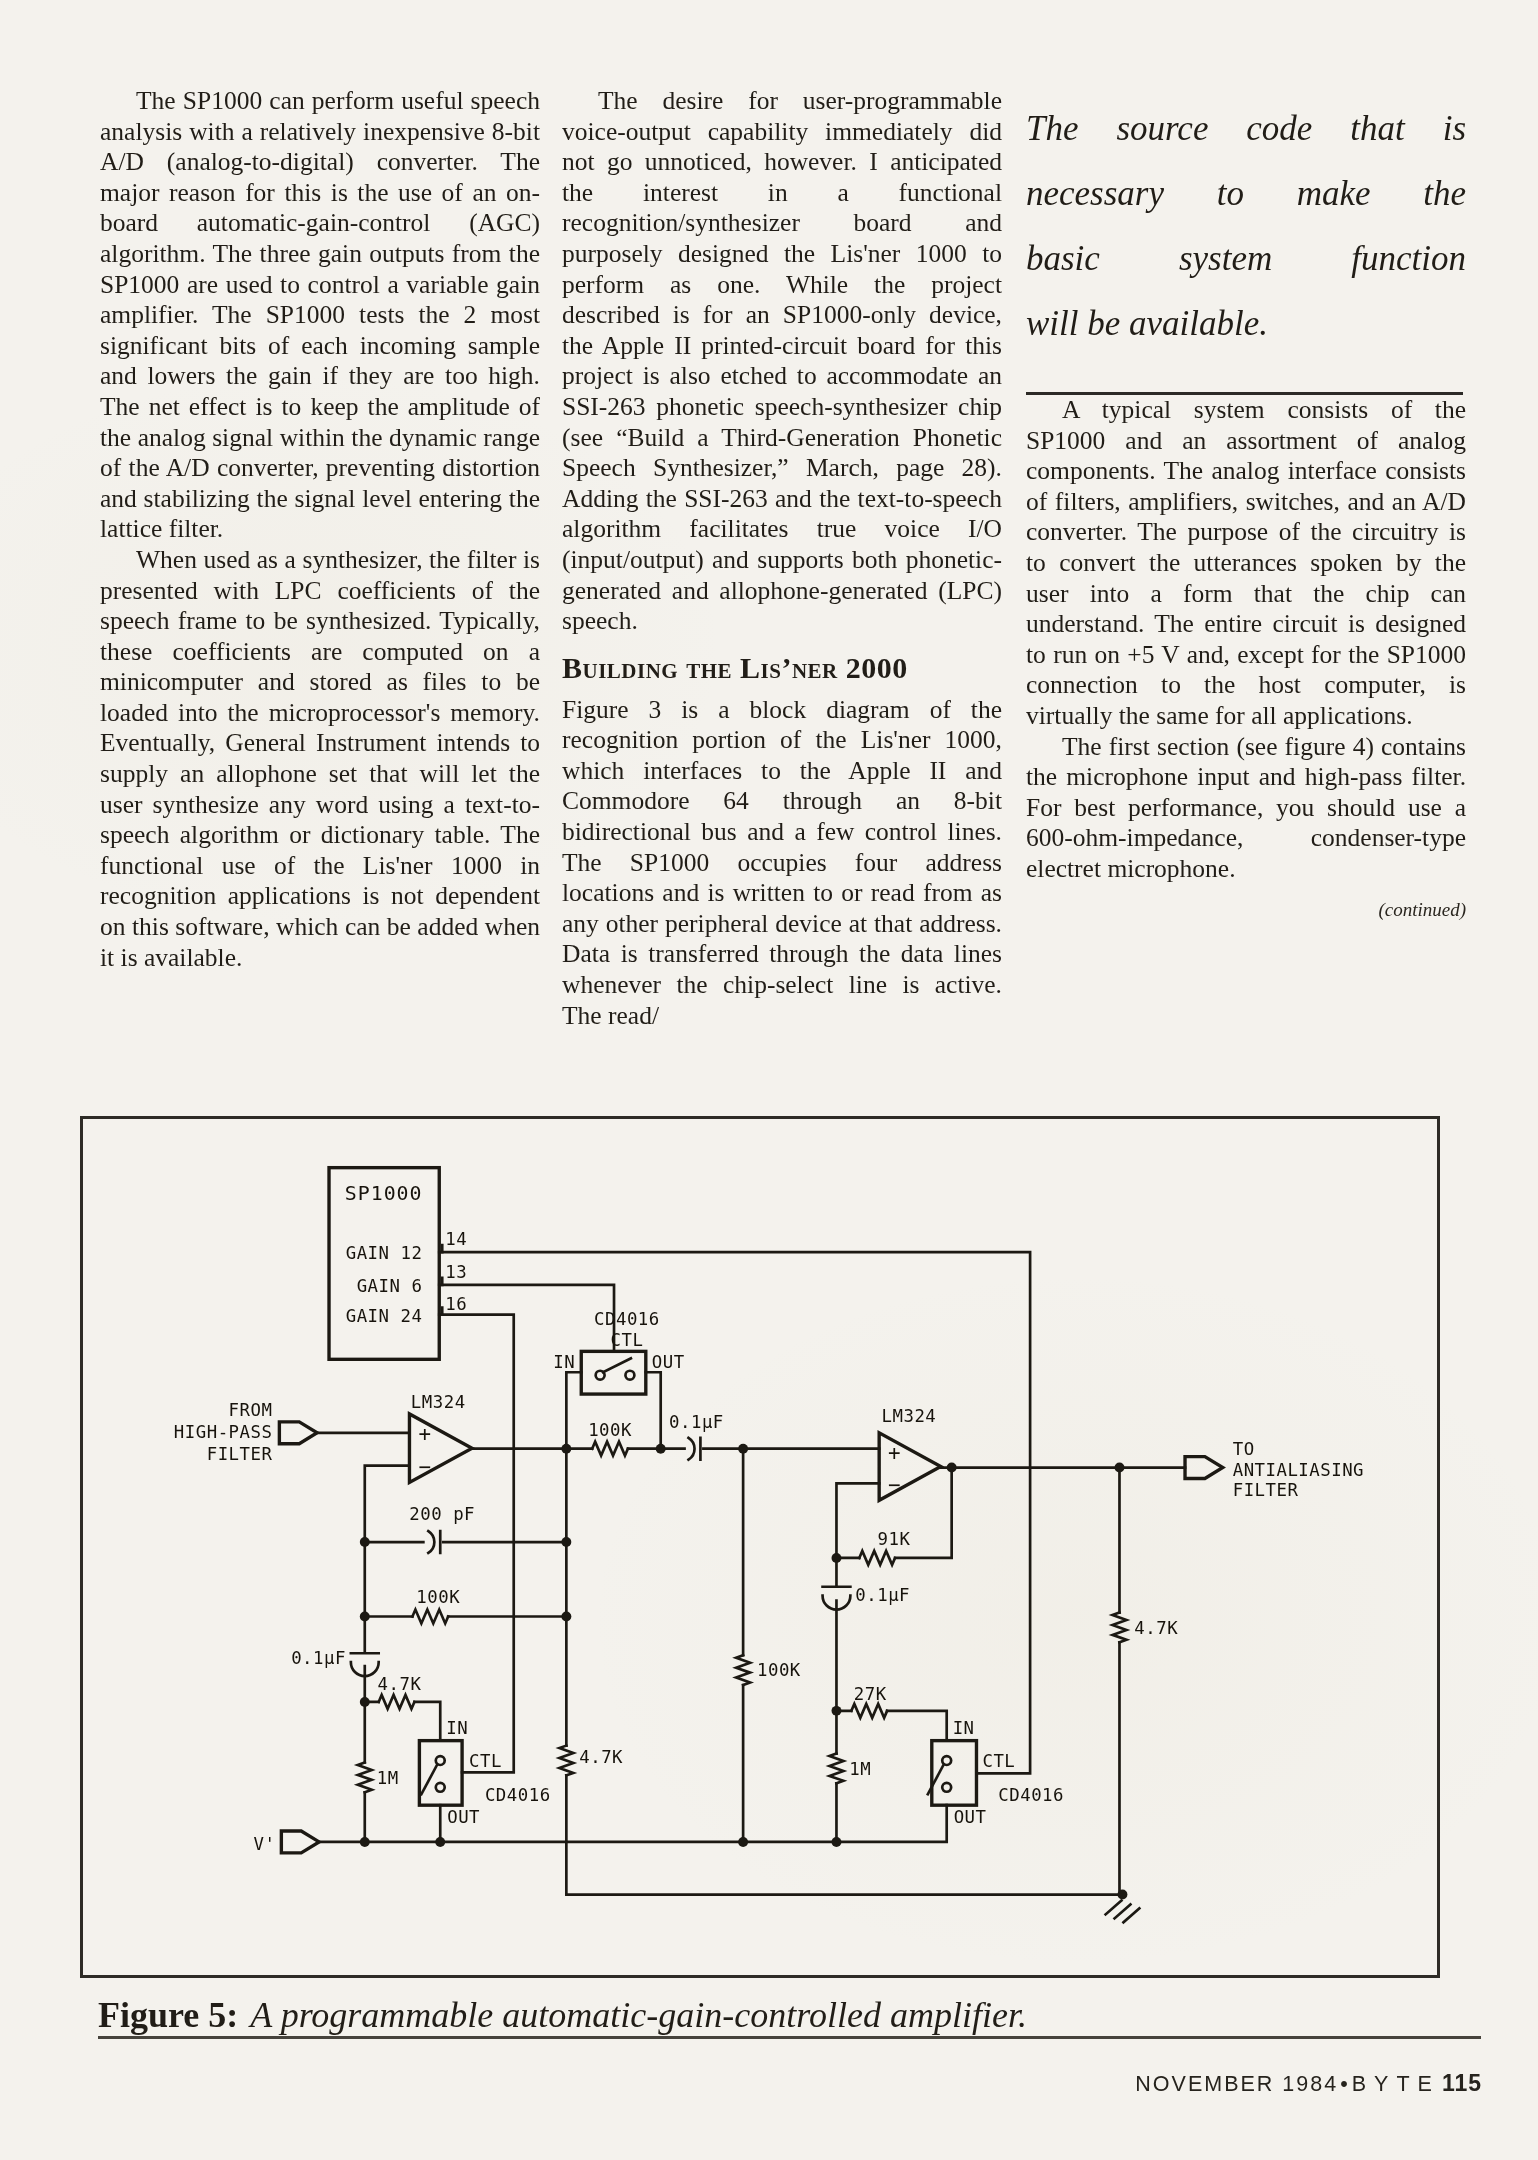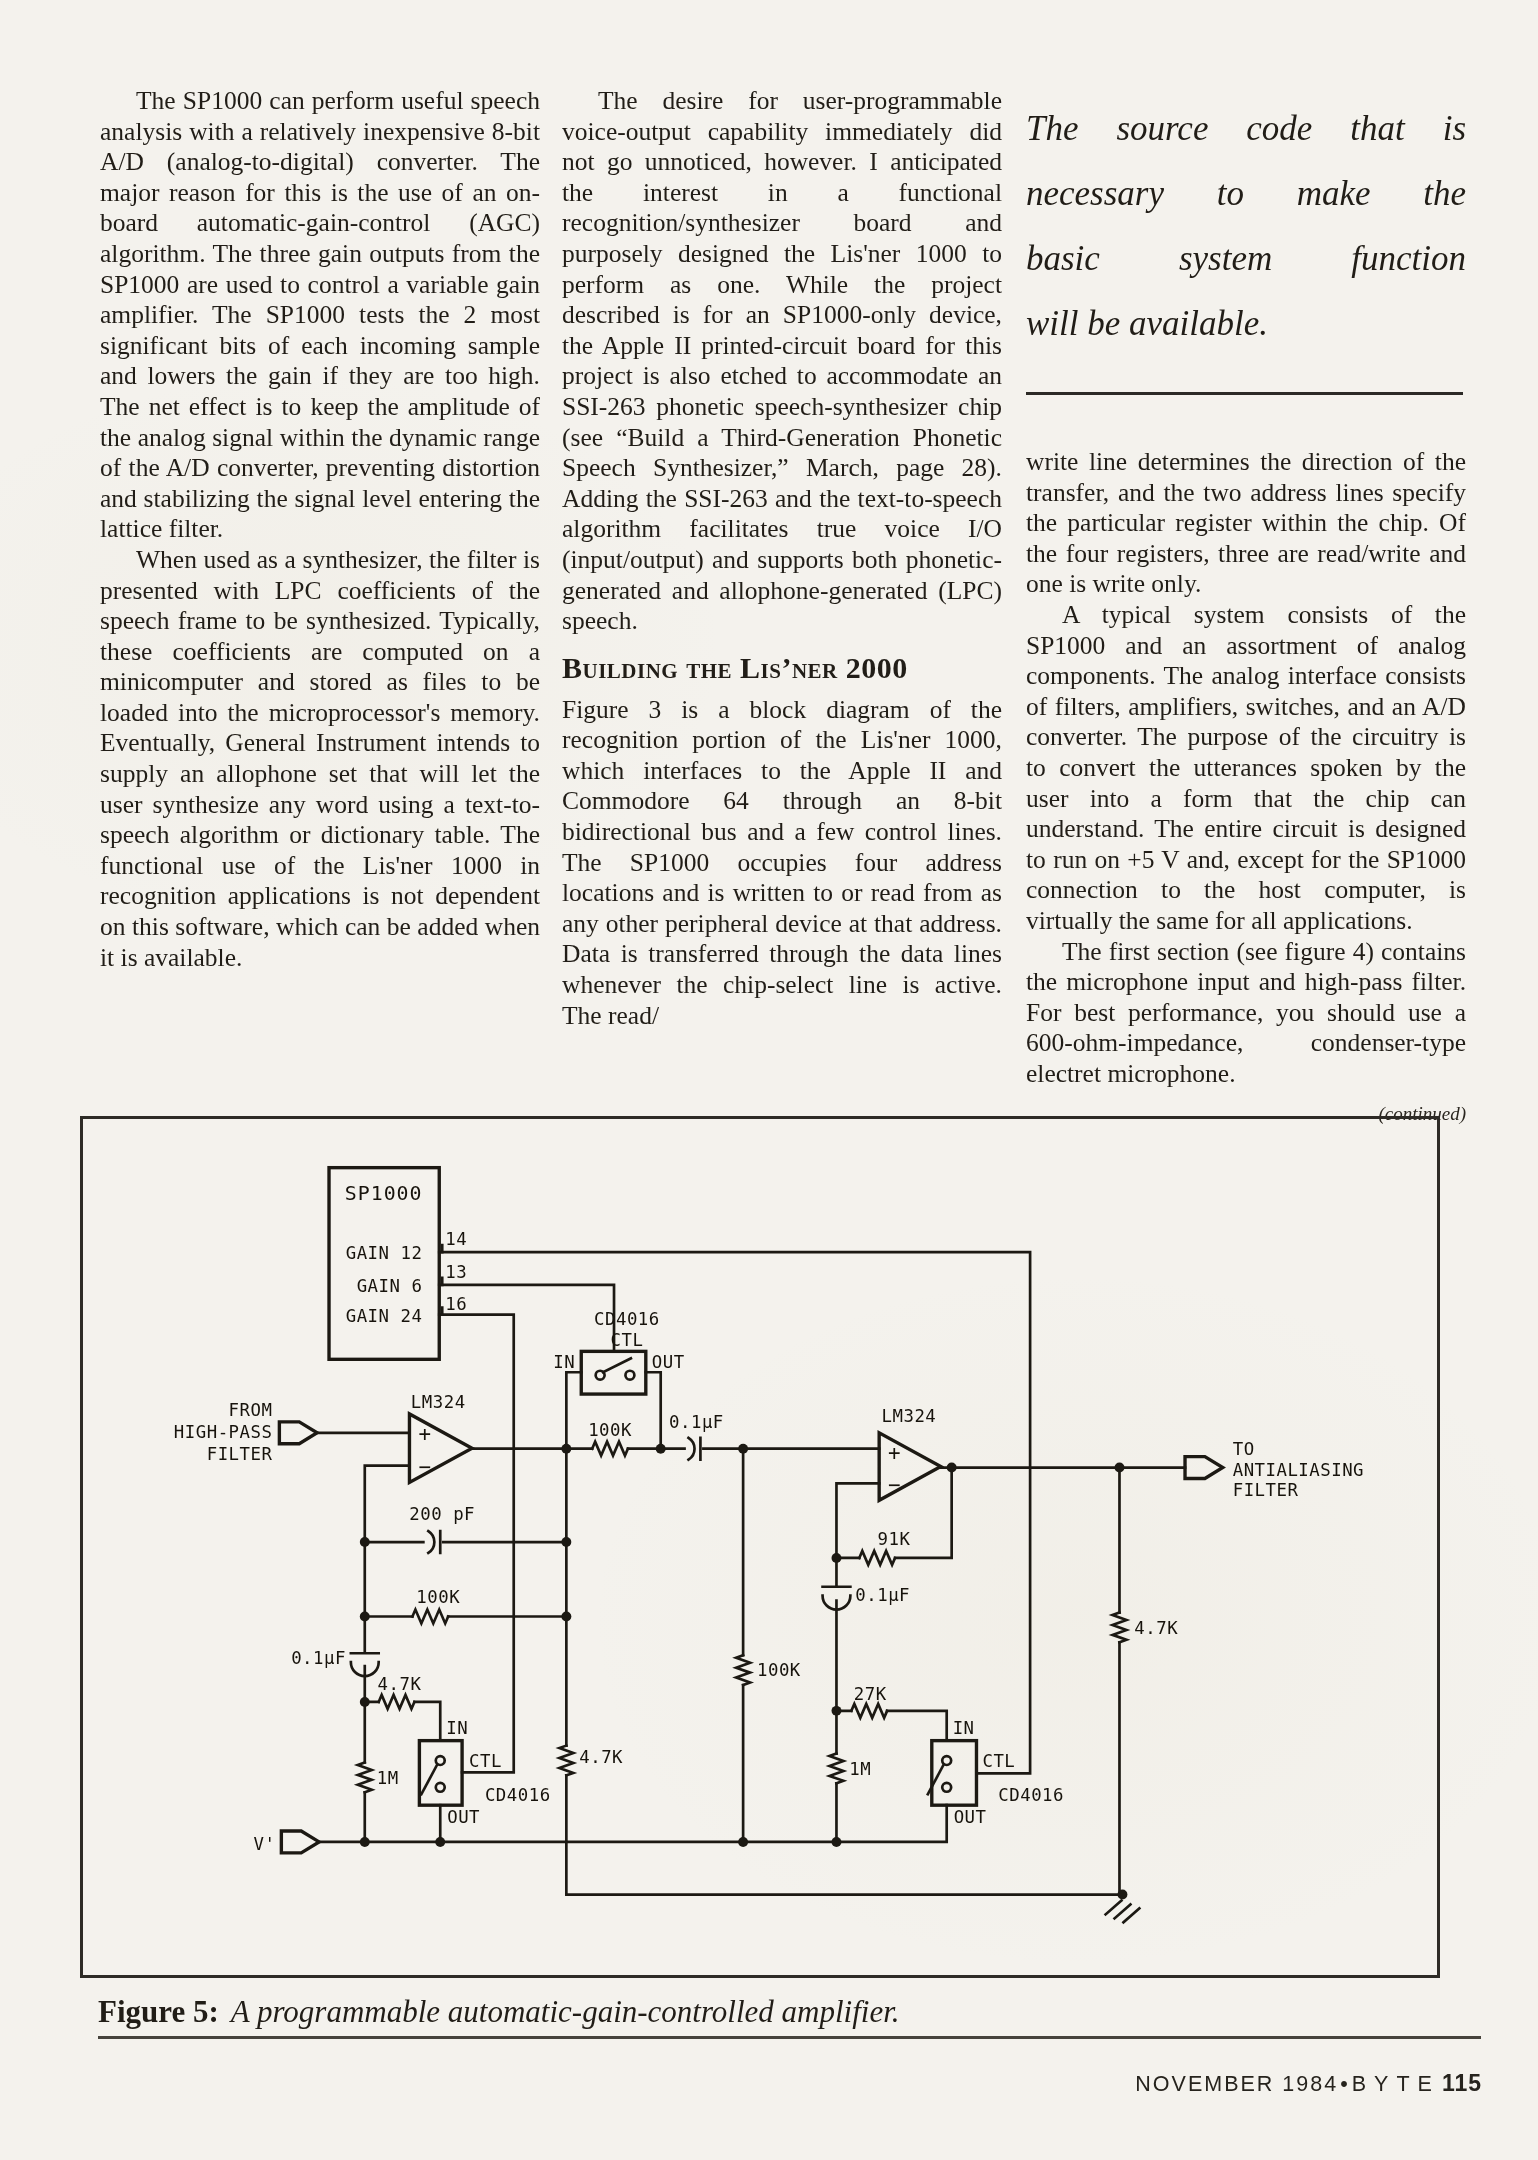--- a/index.html
+++ b/index.html
@@ -44,21 +44,21 @@
       radial-gradient(460px 240px at 92% 60%, rgba(186,172,128,.18), transparent 70%),
       #efeado;
   }
   .figure-box svg{display:block;width:100%;height:100%;}
   .dwire{stroke:#1c1913;stroke-width:2.7;fill:none;stroke-linecap:square;}
   .dthick{stroke:#1c1913;stroke-width:3.4;fill:none;stroke-linejoin:miter;}
   .ddot{fill:#1c1913;stroke:none;}
   .dlbl{font-family:"DejaVu Sans Mono", monospace;font-size:17.5px;fill:#17130c;letter-spacing:.5px;}
   .dlbl-lg{font-family:"DejaVu Sans Mono", monospace;font-size:20px;fill:#17130c;letter-spacing:1px;}
   .dsign{font-family:"DejaVu Sans Mono", monospace;font-size:21px;fill:#17130c;}
-  .caption{position:absolute;left:98px;top:1994px;width:1380px;font-size:31px;}
+  .caption{position:absolute;left:98px;top:1994px;width:1380px;font-size:36px;}
   .caption .cap-label{font-weight:bold;}
   .caption .cap-text{font-style:italic;margin-left:12px;}
   .bottom-rule{position:absolute;left:98px;top:2036px;width:1383px;border-top:3px solid #46433c;}
   .footer{
     position:absolute;right:56px;top:2070px;
     font-family:"Liberation Sans", sans-serif;font-size:21.5px;letter-spacing:2px;color:#26231d;
     display:flex;align-items:baseline;gap:2px;
   }
   .footer .brand{letter-spacing:8px;}
   .footer .pageno{font-weight:bold;font-size:23px;letter-spacing:1px;}
@@ -80,21 +80,20 @@
   </div>
 
   <div class="col col3">
     <div class="pullquote">
       <div class="pq-line">The source code that is</div>
       <div class="pq-line">necessary to make the</div>
       <div class="pq-line">basic system function</div>
       <div class="pq-line last">will be available.</div>
     </div>
     <hr class="pq-rule">
-    <p class="body-start">write line determines the direction of the transfer, and the two address lines specify the particular register within the chip. Of the four registers, three are read/write and one is write only.</p>
     <p class="ind">A typical system consists of the SP1000 and an assortment of analog components. The analog interface consists of filters, amplifiers, switches, and an A/D converter. The purpose of the circuitry is to convert the utterances spoken by the user into a form that the chip can understand. The entire circuit is designed to run on +5 V and, except for the SP1000 connection to the host computer, is virtually the same for all applications.</p>
     <p class="ind">The first section (see figure 4) contains the microphone input and high-pass filter. For best performance, you should use a 600-ohm-impedance, condenser-type electret microphone.</p>
     <div class="continued">(continued)</div>
   </div>
 
   <div class="figure-box">
     <svg viewBox="0 0 1360 862">
 
       <g class="dwire">
         <path d="M357,134 H952 V659 H898"></path>

